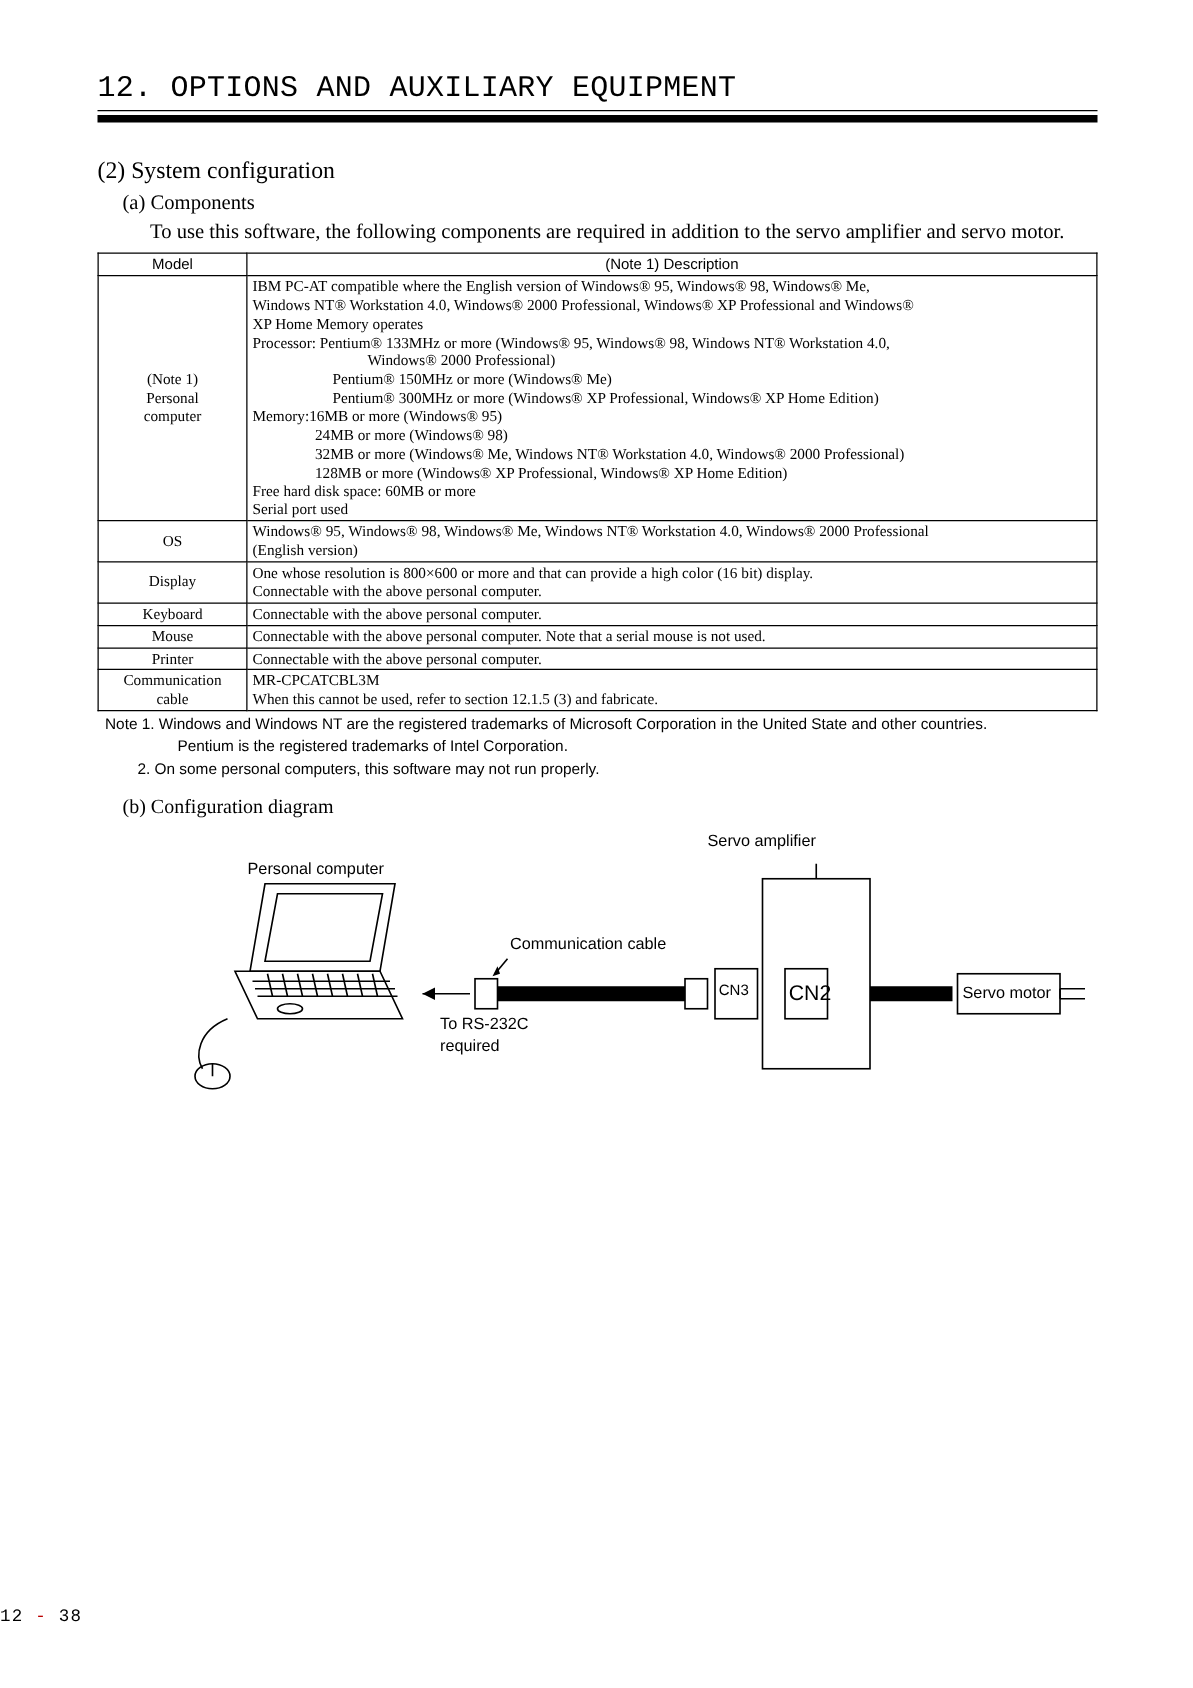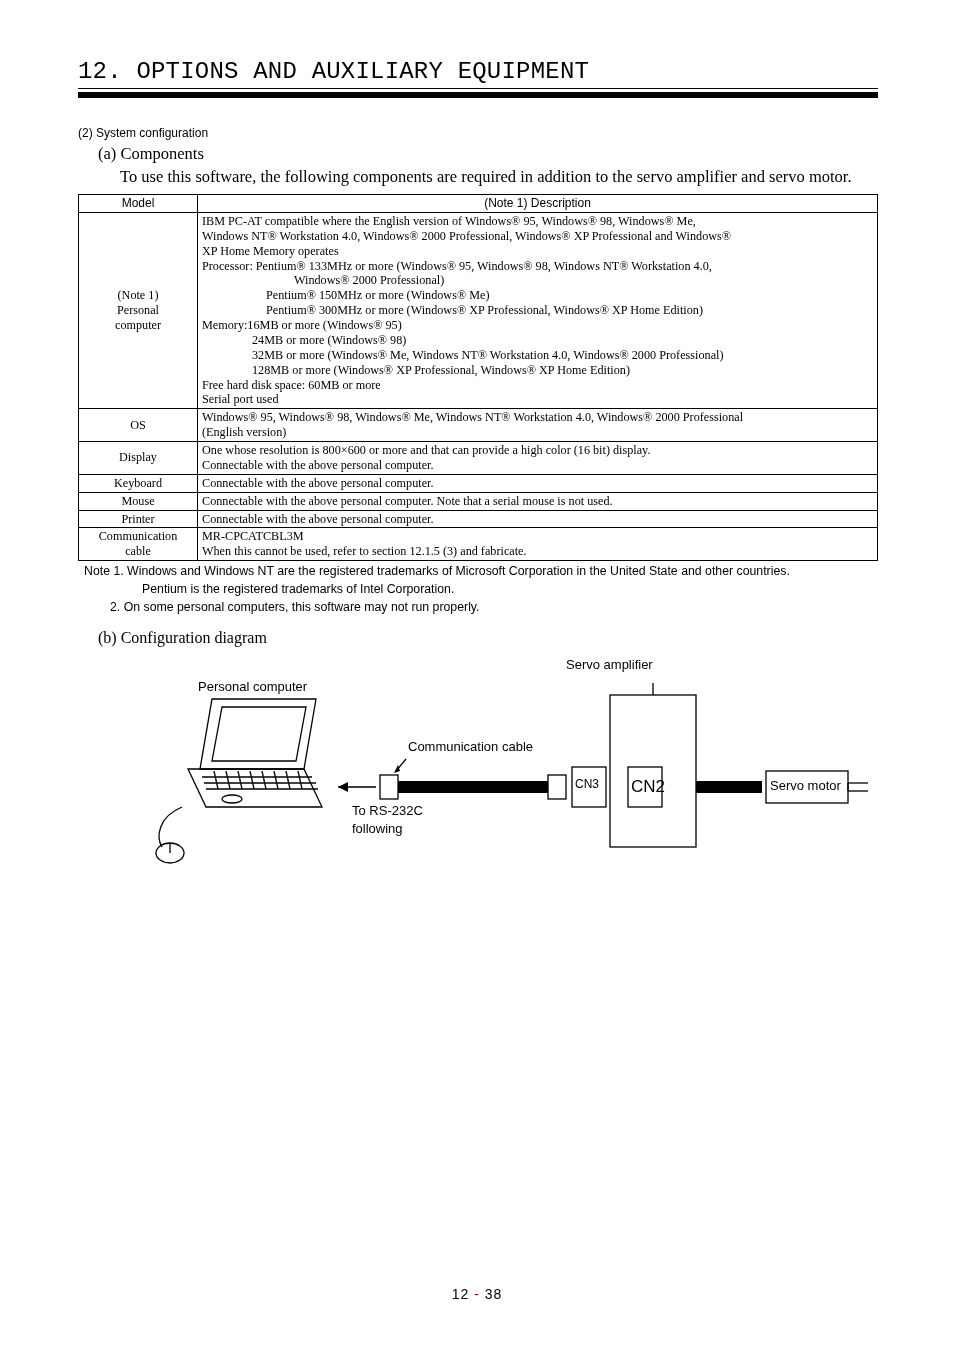--- a/index.html
+++ b/index.html
@@ -29,22 +29,22 @@
     border-top: 1px solid #000;
     margin: 0 0 3px 0;
   }
   .section-bar {
     height: 6px;
     background: #000;
     margin-bottom: 28px;
   }
 
   .h-para {
-    font-family: Liberation Sans, sans-serif;
-    font-size: 12px;
+    font-family: Liberation Serif, serif;
+    font-size: 19px;
     margin: 0 0 4px 0;
   }
   .h-sub {
     font-family: "Times New Roman", serif;
     font-size: 16.5px;
     margin: 0 0 2px 20px;
   }
   .body-text {
     font-family: "Times New Roman", "Century", serif;
     font-size: 16.5px;
@@ -104,22 +104,21 @@
     margin-left: 70px;
     font-family: Arial, Helvetica, sans-serif;
     font-size: 13px;
   }
   .lbl { position: absolute; white-space: nowrap; }
 
   .pagenum {
     position: absolute;
     bottom: 48px;
     width: 100%;
-    text-align: center;
-    font-family: Liberation Sans, sans-serif;
+    font-family: Liberation Mono, monospace;
     font-size: 14px;
     color: #000;
     letter-spacing: 1px;
   }
   .pagenum .dash { color: #b00; }
 
   svg { position: absolute; left: 0; top: 0; }
 </style>
 </head>
 <body>
@@ -261,21 +260,21 @@
         <line x1="700" y1="126" x2="720" y2="126"></line>
         <line x1="700" y1="134" x2="720" y2="134"></line>
         <line x1="700" y1="126" x2="700" y2="134"></line>
       </g>
     </svg>
 
     <span class="lbl" style="left:418px; top:0px;">Servo amplifier</span>
     <span class="lbl" style="left:50px;  top:22px;">Personal computer</span>
     <span class="lbl" style="left:260px; top:82px;">Communication cable</span>
     <span class="lbl" style="left:204px; top:146px;">To RS-232C</span>
-    <span class="lbl" style="left:204px; top:164px;">following</span>
+    <span class="lbl" style="left:204px; top:164px;">required</span>
     <span class="lbl" style="left:427px; top:120px; font-size:12px;">CN3</span>
     <span class="lbl" style="left:483px; top:120px; font-size:17px;">CN2</span>
     <span class="lbl" style="left:622px; top:121px;">Servo motor</span>
   </div>
 
 </div>
 
 <div class="pagenum">
   <span>12</span><span class="dash"> -  </span><span>38</span>
 </div>

